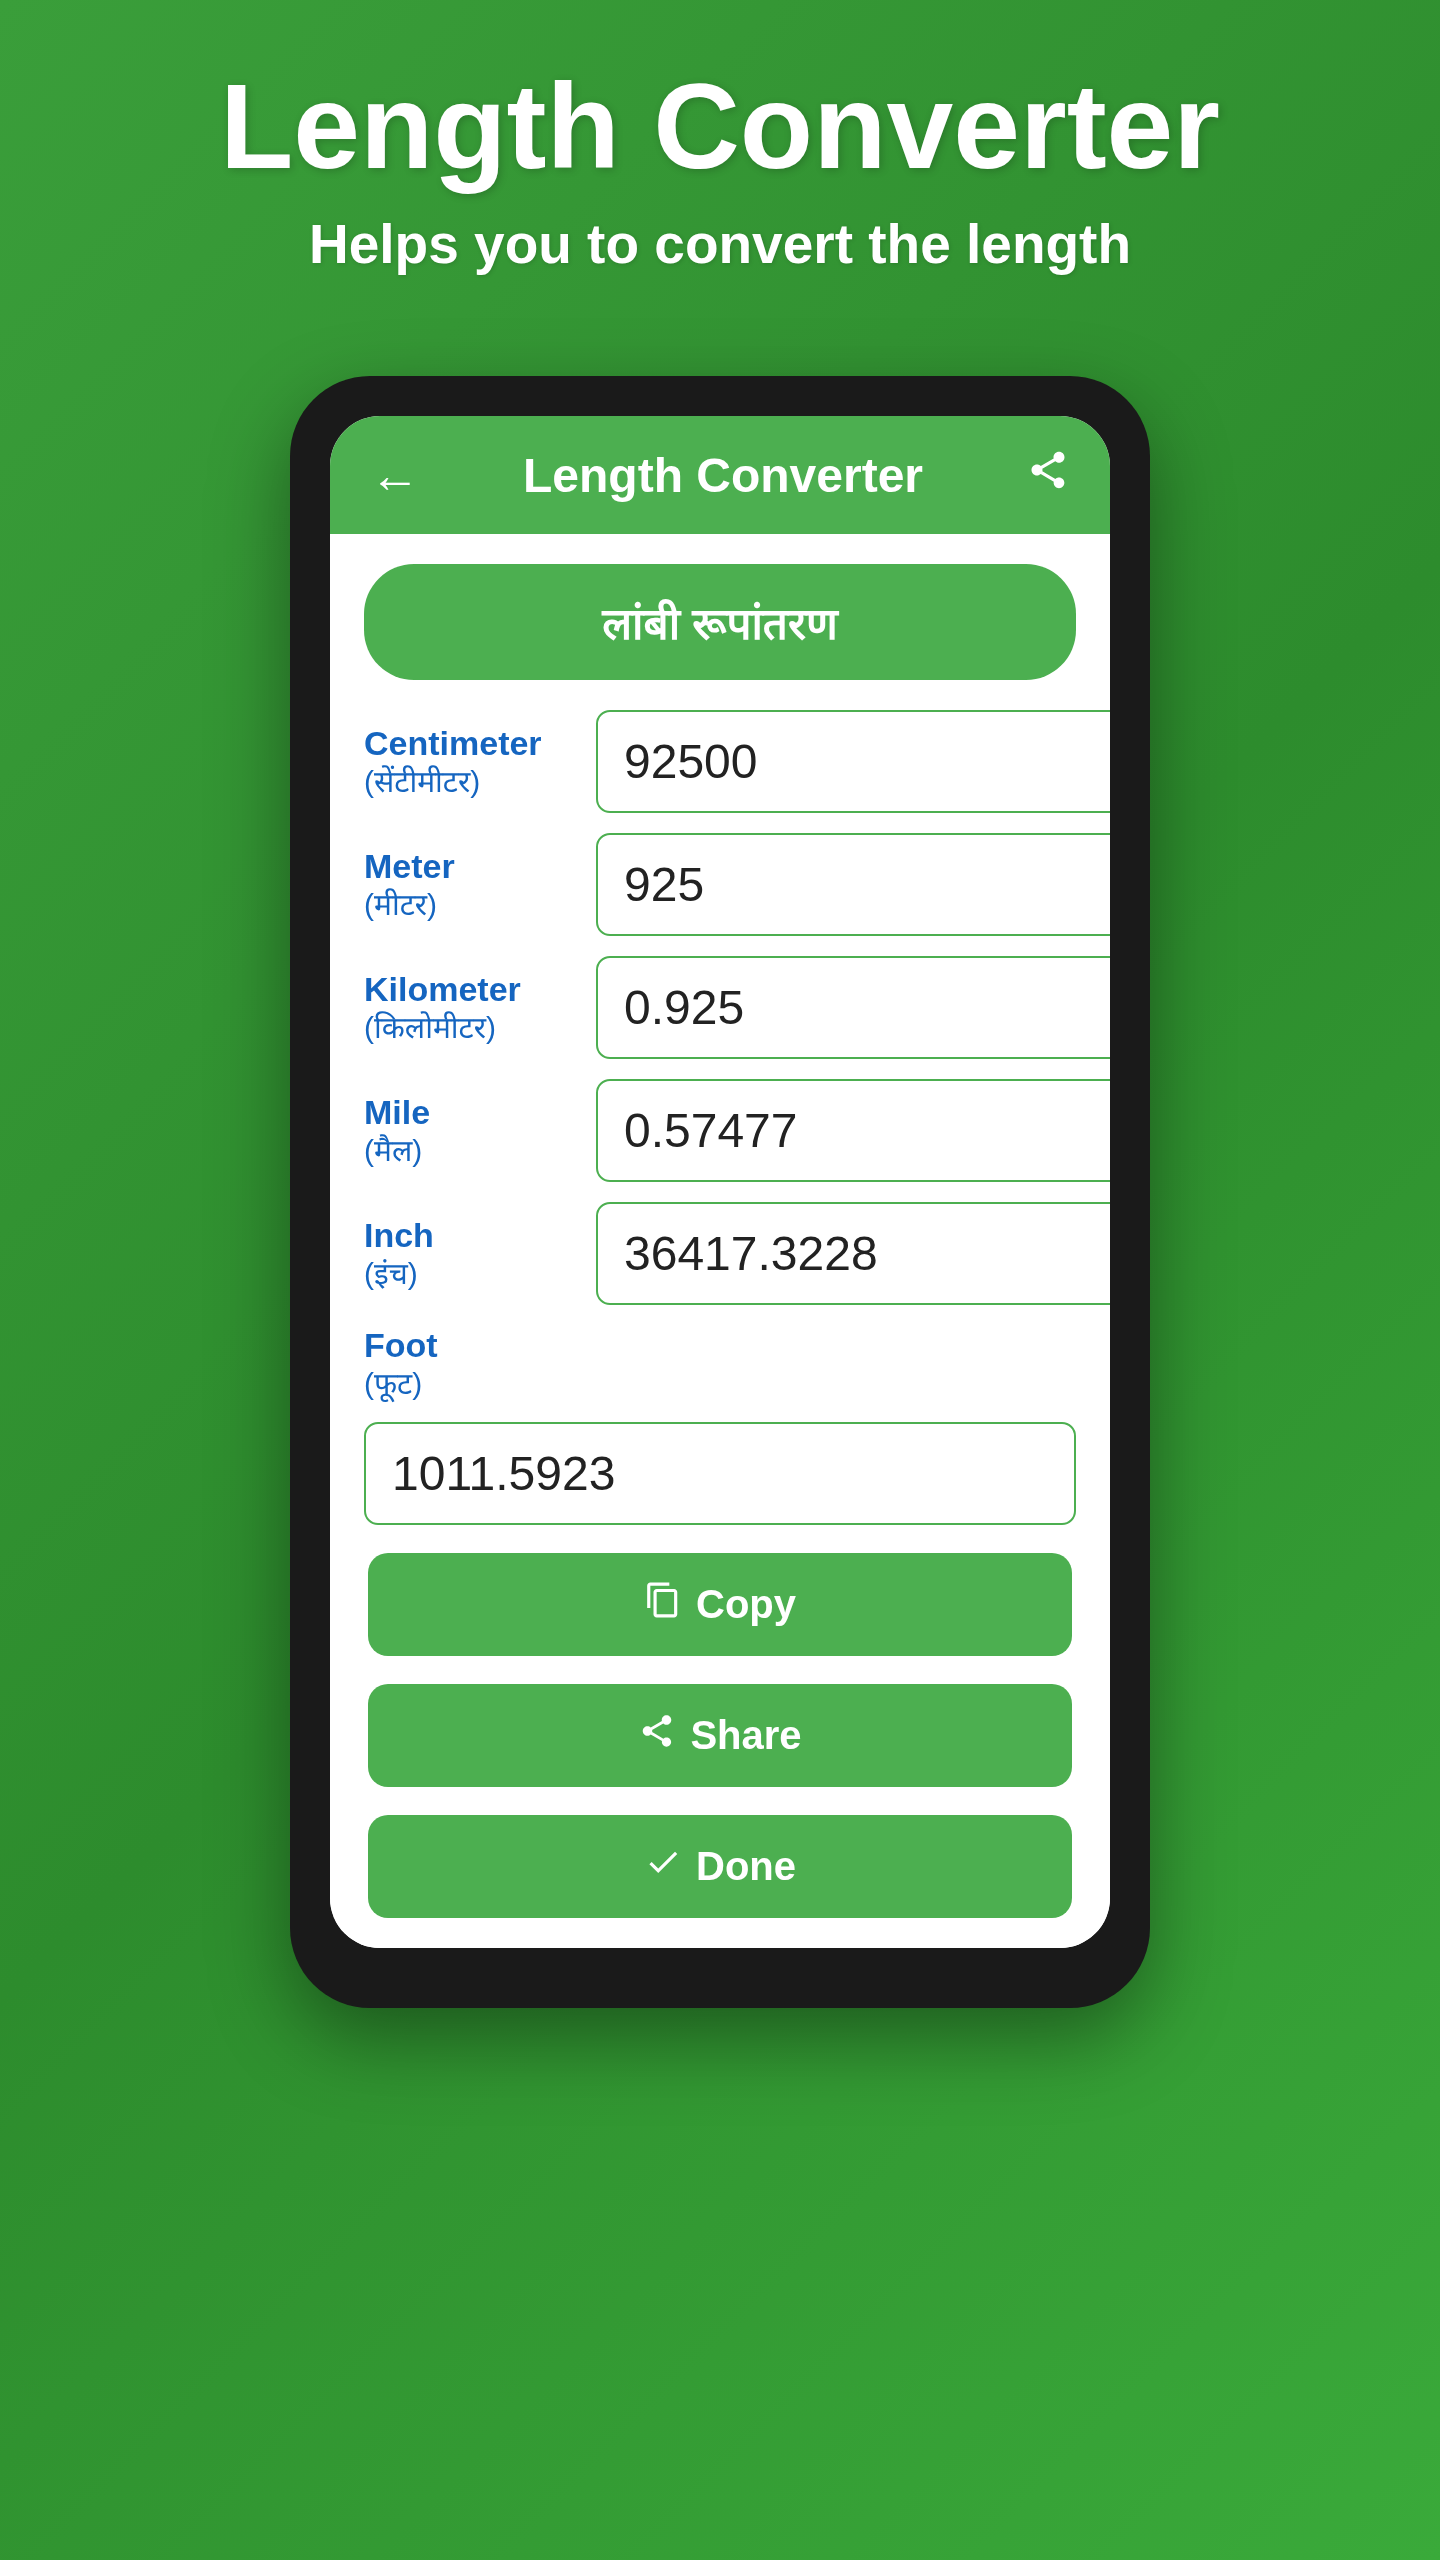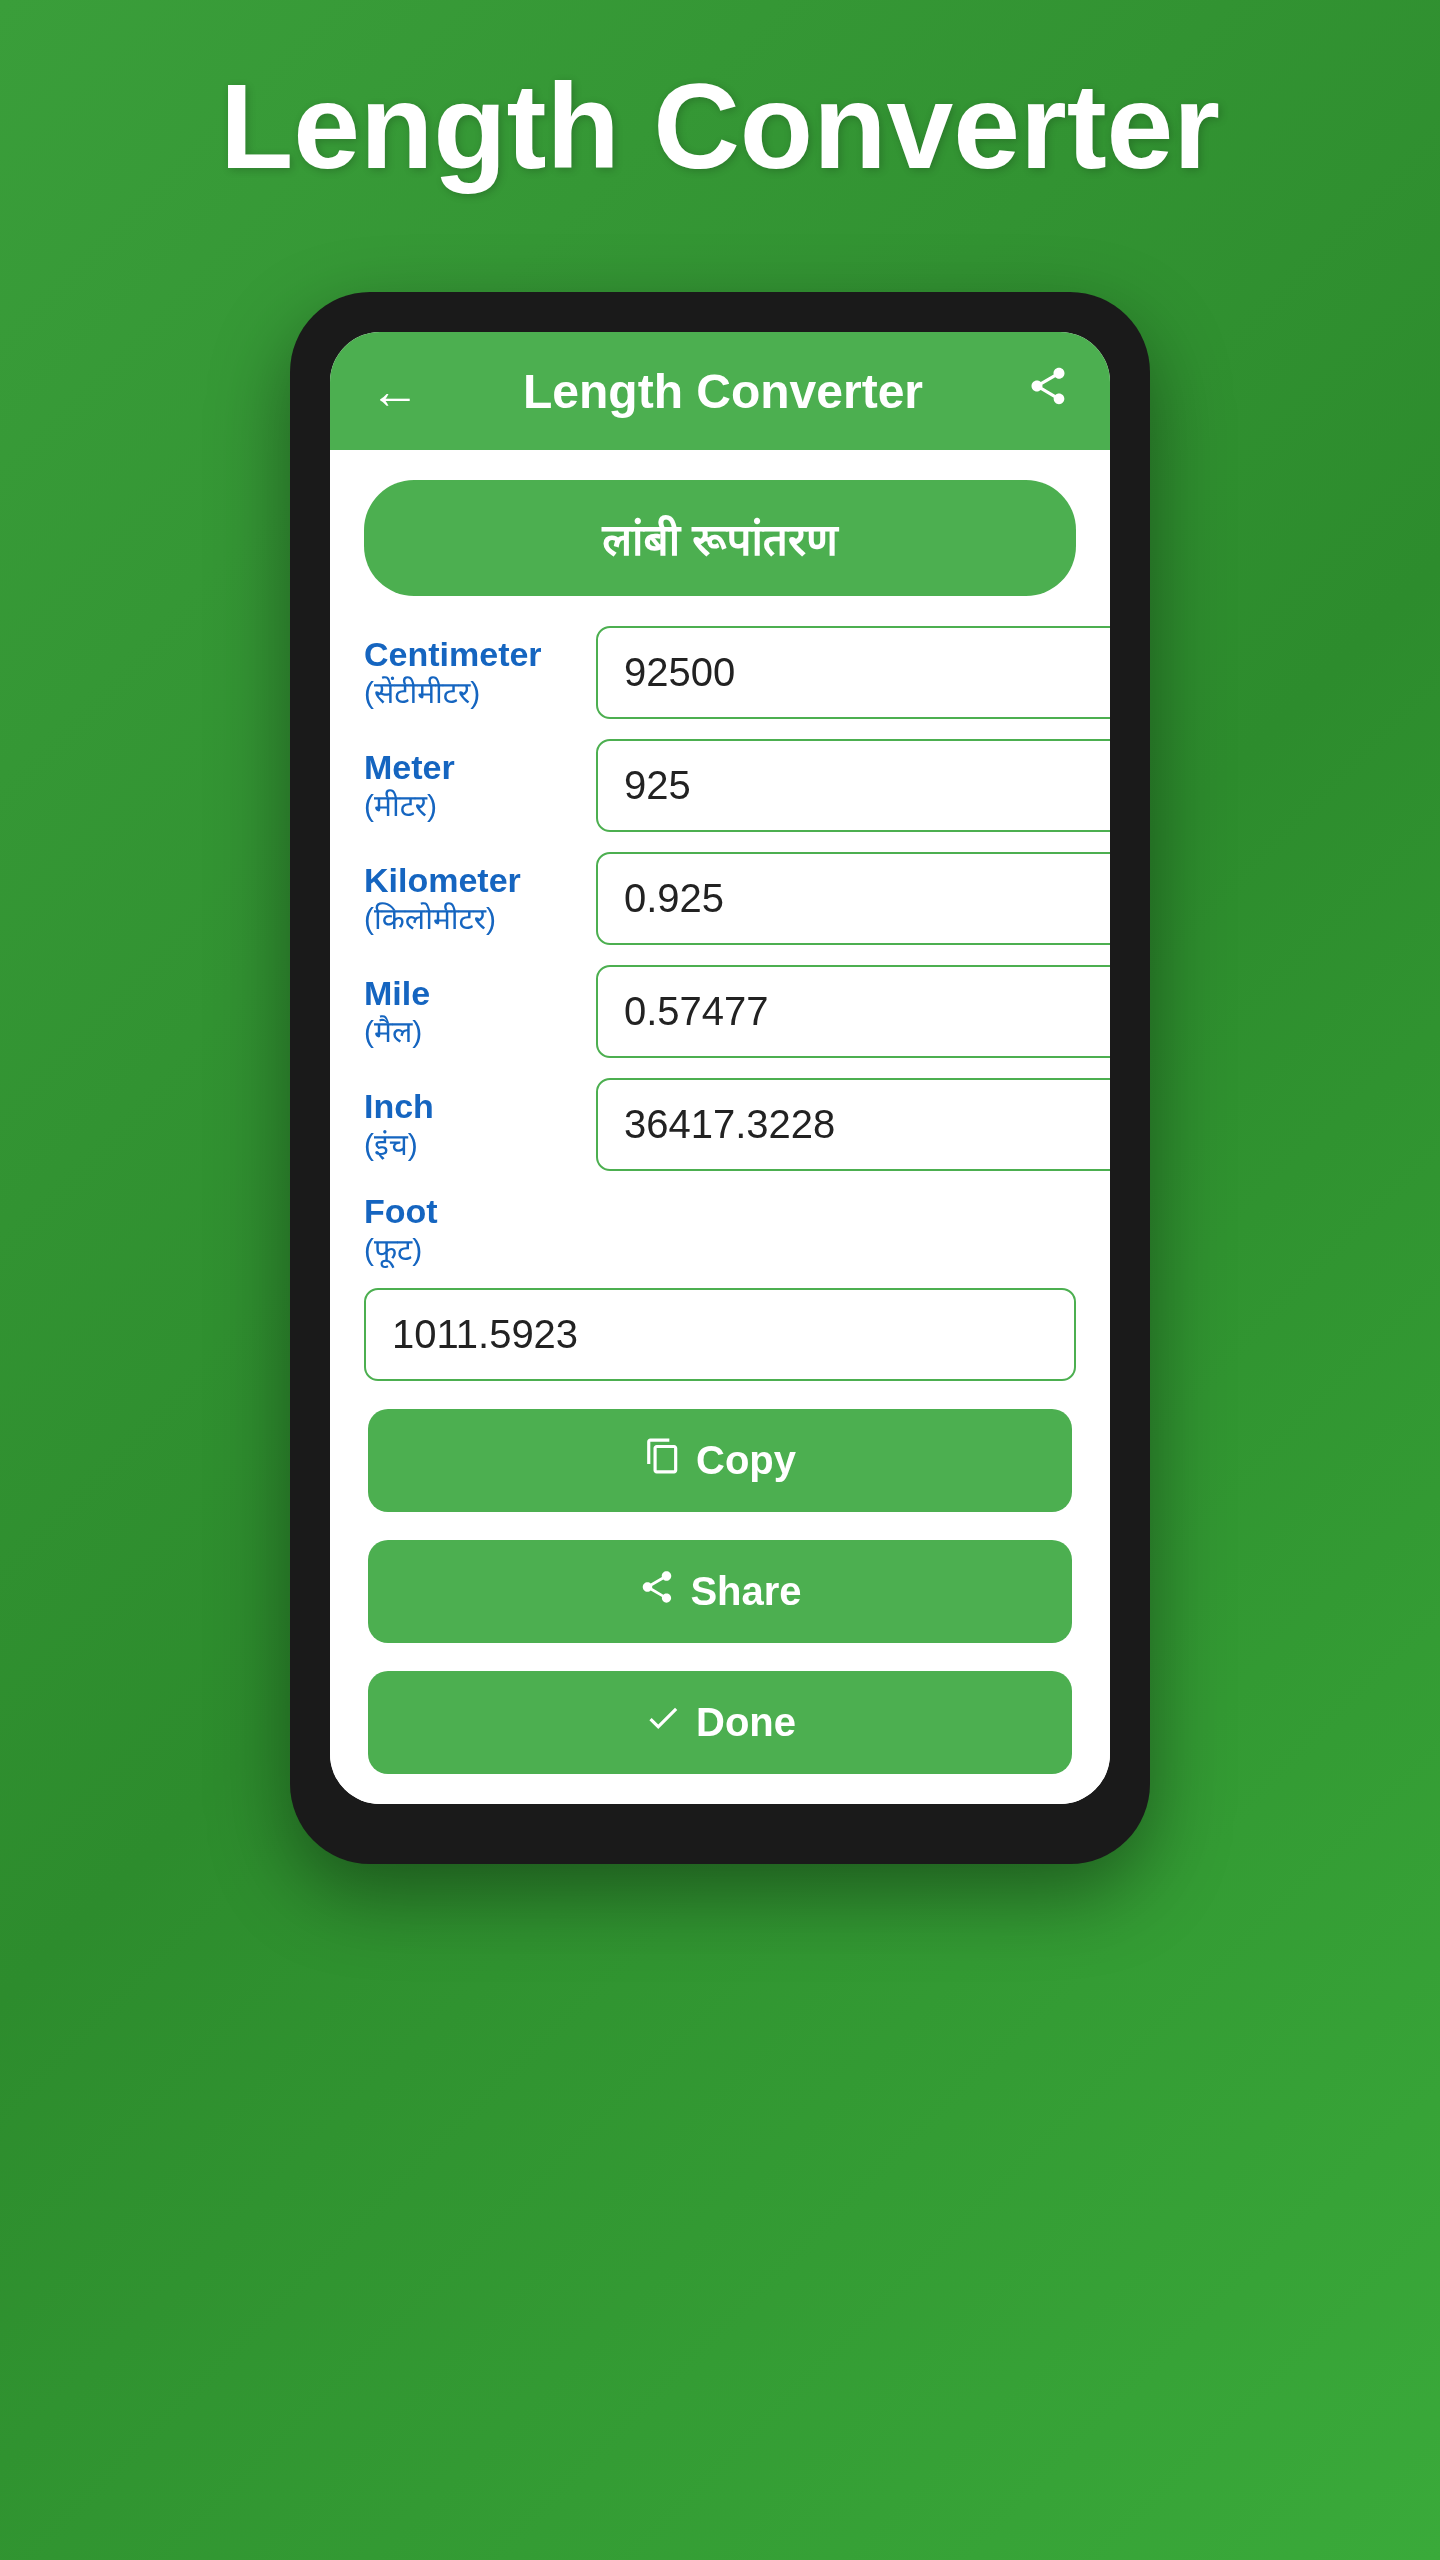--- a/index.html
+++ b/index.html
@@ -126,21 +126,21 @@
       font-size: 30px;
       font-weight: 400;
       line-height: 1.2;
     }
 
     .unit-input {
       flex: 1;
       border: 2.5px solid #4caf50;
       border-radius: 14px;
       padding: 22px 26px;
-      font-size: 40px;
+      font-size: 48px;
       color: #222;
       outline: none;
       background: #fff;
     }
 
     .bottom-buttons {
       display: flex;
       gap: 28px;
       margin-top: 28px;
       padding: 0 4px;
@@ -165,20 +165,21 @@
 
     .btn-icon {
       font-size: 38px;
     }
   </style>
 </head>
 <body>
 
 <div class="page-header">
   <div class="page-title">Length Converter</div>
+  <div class="page-subtitle">Helps you to convert the length</div>
 </div>
 
 <div class="phone-container">
   <div class="phone-screen">
 
     <div class="app-toolbar">
       <span class="toolbar-back-icon">←</span>
       <span class="toolbar-title">Length Converter</span>
       <span class="toolbar-share-icon">
         

